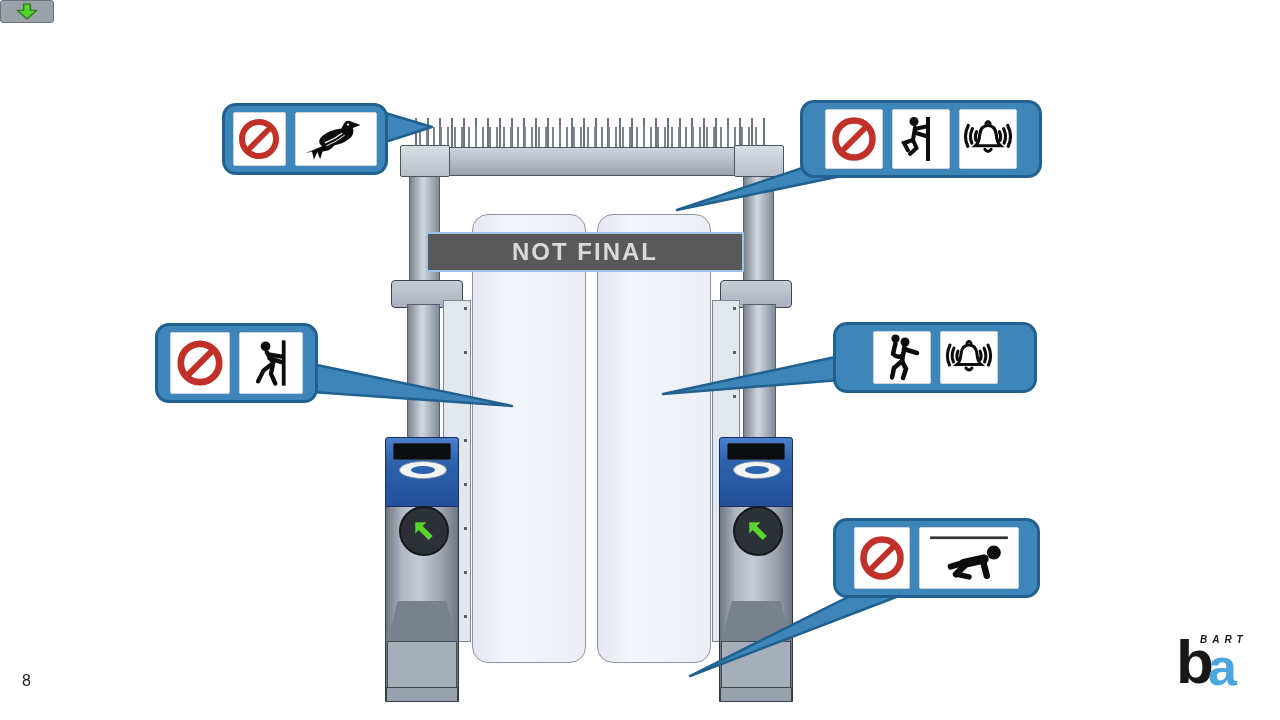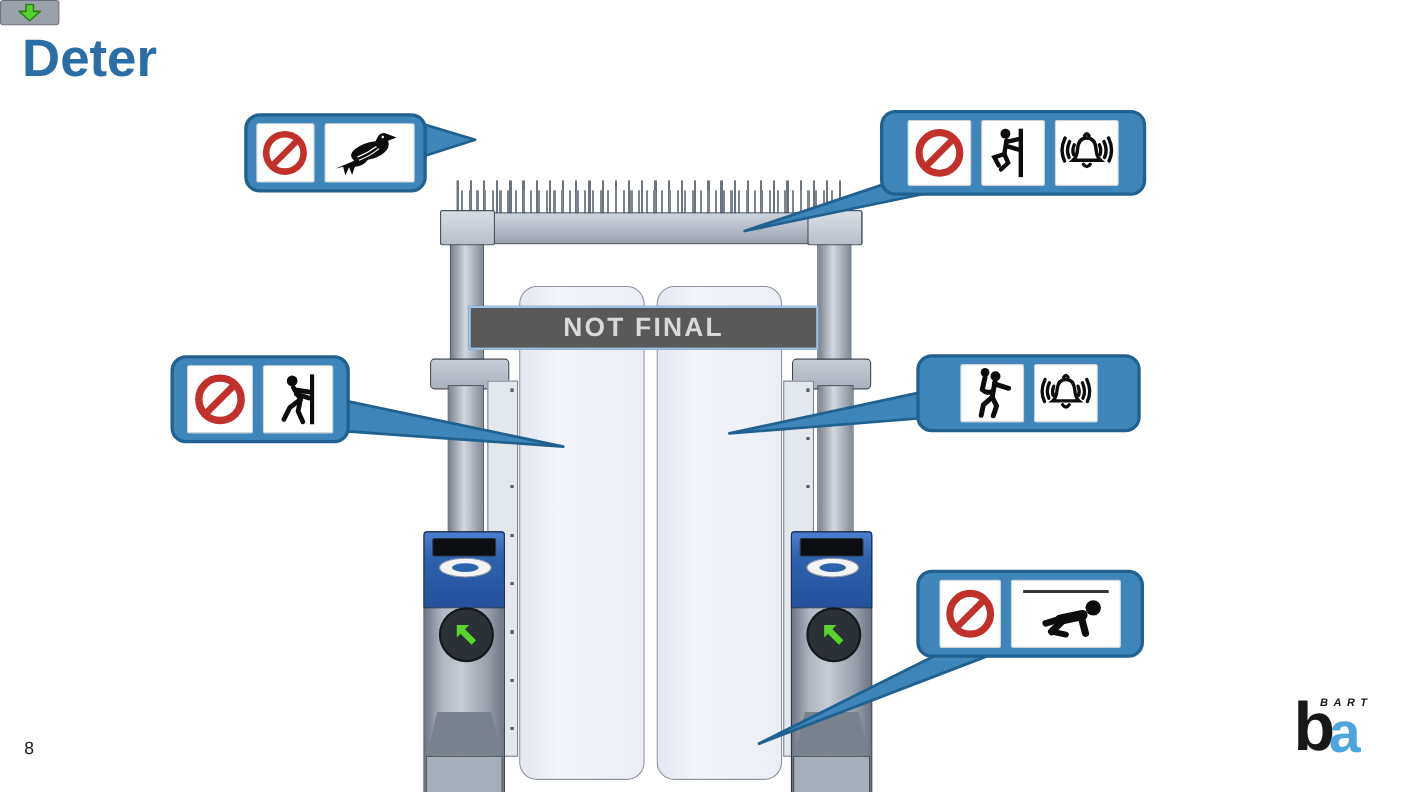--- a/index.html
+++ b/index.html
@@ -1,18 +1,18 @@
 <!DOCTYPE html>
 <html><head>
 <meta charset="utf-8">
 <style>
   html,body{margin:0;padding:0;background:#888;}
   .slide{position:relative;width:1280px;height:720px;background:#ffffff;overflow:hidden;
          font-family:"Liberation Sans", sans-serif;}
-  .abs{position:absolute;margin-top:46px;}
+  .abs{position:absolute;}
 
   
   .title{position:absolute;left:20px;top:26px;font-size:48px;font-weight:bold;color:#2B6DA5;z-index:10;}
   .pagenum{position:absolute;left:22px;top:672px;font-size:16px;color:#1a1a1a;z-index:10;}
 
   
   .spikes-tall{left:415px;top:118px;width:350px;height:30px;
     background:repeating-linear-gradient(90deg,#6b7380 0 2px,transparent 2px 12px);z-index:1;}
   .spikes-short{left:419px;top:127px;width:342px;height:21px;
     background:repeating-linear-gradient(90deg,#7d8590 0 2px,transparent 2px 7px);z-index:1;}
@@ -75,21 +75,20 @@
   .bart-logo{position:absolute;left:1176px;top:634px;width:76px;height:68px;z-index:10;}
   .bart-b{position:absolute;left:0;top:-6px;font-size:62px;font-weight:bold;color:#17181a;line-height:68px;}
   .bart-a{position:absolute;left:32px;top:4px;font-size:52px;font-weight:bold;color:#4CA5DC;line-height:58px;}
   .bart-small{position:absolute;left:24px;top:0;font-size:10px;font-weight:bold;letter-spacing:5px;color:#17181a;font-style:italic;}
 </style>
 </head>
 <body>
 
 <div class="slide">
 
-  <div class="title">Deter</div>
 
   <div class="abs spikes-tall"></div>
   <div class="abs spikes-short"></div>
   <div class="abs beam"></div>
   <div class="abs beamcap" style="left:400px;"></div>
   <div class="abs beamcap" style="left:734px;"></div>
 
   <div class="arrowpanel">
     <svg width="40" height="17" viewBox="0 0 60 30">
       <path d="M24 2 h12 v11 h11 L30 28 L13 13 h11 Z" fill="#57d32e" stroke="#2f7f1f" stroke-width="2.5" stroke-linejoin="round"></path>

